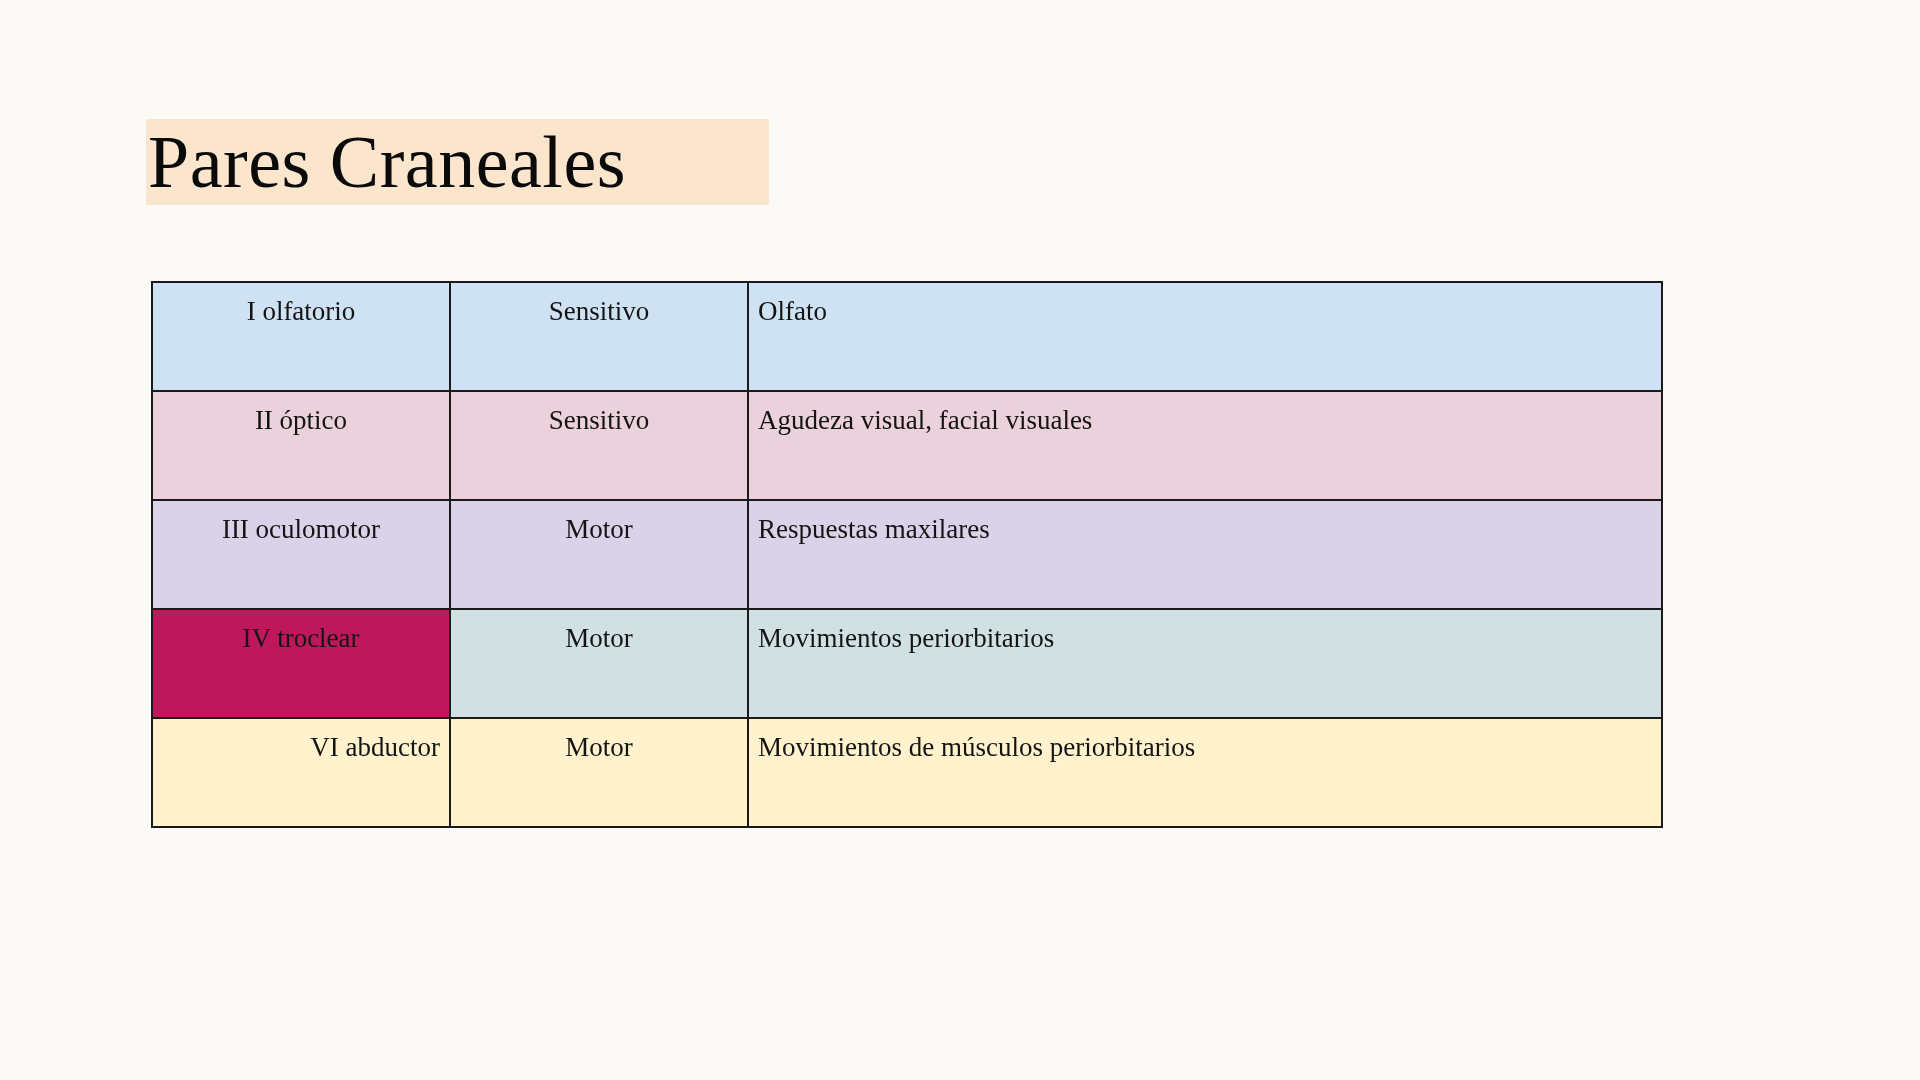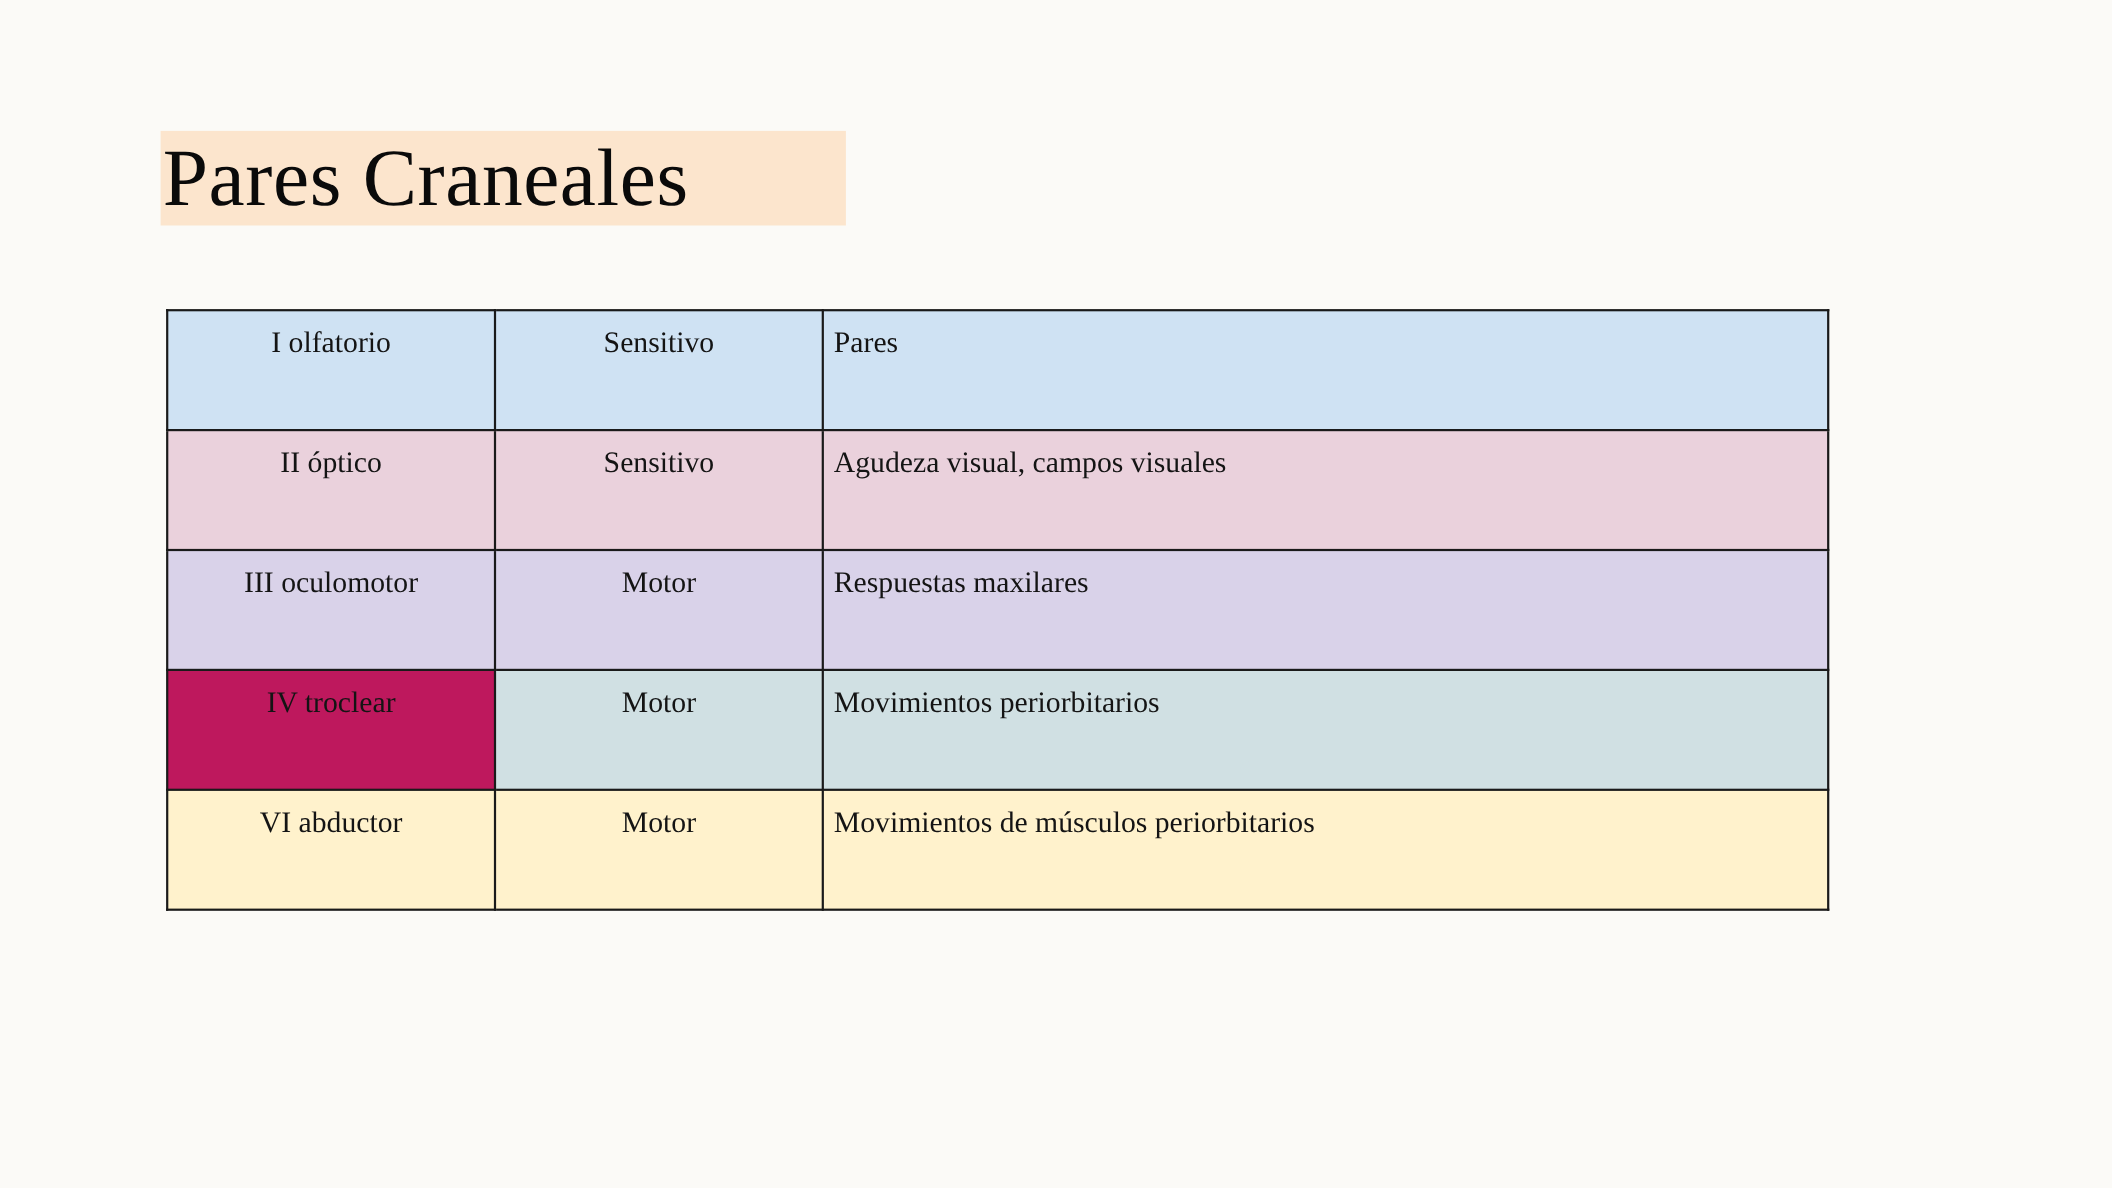--- a/index.html
+++ b/index.html
@@ -72,37 +72,37 @@
   <table class="cn-table">
     <colgroup>
       <col class="w1">
         <col class="w2">
         <col class="w3">
     </colgroup>
     <tbody>
       <tr>
         <td class="c-name" style="background: rgb(207, 226, 243);">I olfatorio</td>
         <td class="c-type" style="background: rgb(207, 226, 243);">Sensitivo</td>
-        <td class="c-func" style="background: rgb(207, 226, 243);">Pares</td>
+        <td class="c-func" style="background: rgb(207, 226, 243);">Olfato</td>
       </tr>
       <tr>
         <td class="c-name" style="background: rgb(234, 209, 220); margin-left: 22px;">II óptico</td>
         <td class="c-type" style="background: rgb(234, 209, 220);">Sensitivo</td>
-        <td class="c-func" style="background: rgb(234, 209, 220);">Agudeza visual, campos visuales</td>
+        <td class="c-func" style="background: rgb(234, 209, 220);">Agudeza visual, facial visuales</td>
       </tr>
       <tr>
         <td class="c-name" style="background: rgb(217, 210, 233);">III oculomotor</td>
         <td class="c-type" style="background: rgb(217, 210, 233);">Motor</td>
         <td class="c-func" style="background: rgb(217, 210, 233);">Respuestas maxilares</td>
       </tr>
       <tr>
         <td class="c-name" style="background: #be185d; margin-left: 40px;">IV troclear</td>
         <td class="c-type" style="background: rgb(208, 224, 227);">Motor</td>
         <td class="c-func" style="background: rgb(208, 224, 227);">Movimientos periorbitarios</td>
       </tr>
       <tr>
-        <td class="c-name" style="background: rgb(255, 242, 204);">VI abductor</td>
+        <td class="c-name" style="background: rgb(255, 242, 204); text-align: right;">VI abductor</td>
         <td class="c-type" style="background: rgb(255, 242, 204);">Motor</td>
         <td class="c-func indent" style="background: rgb(255, 242, 204);">Movimientos de músculos periorbitarios</td>
       </tr>
     </tbody>
   </table>
 </div>
 
 </body></html>

